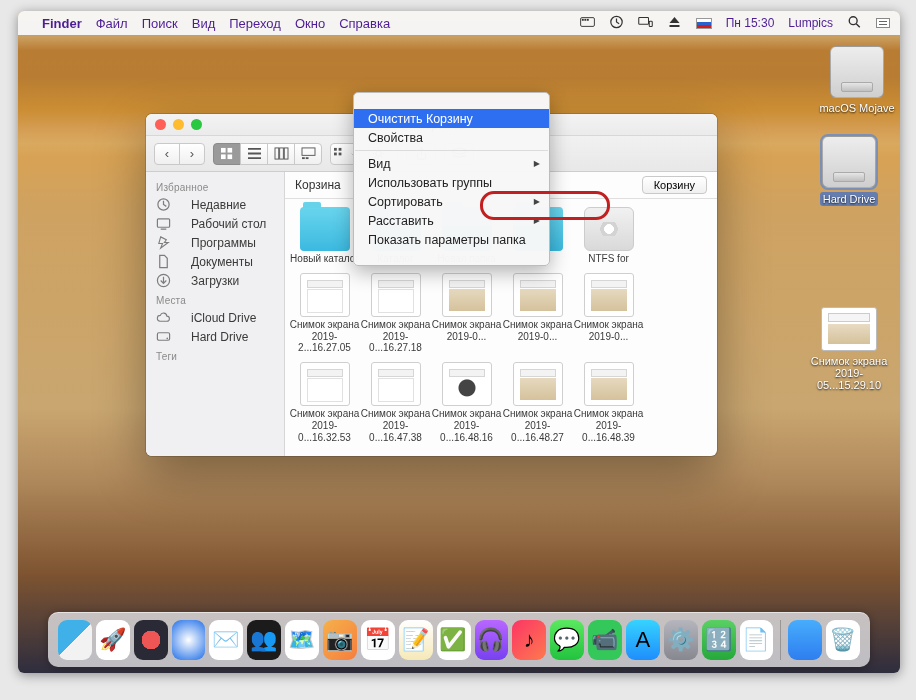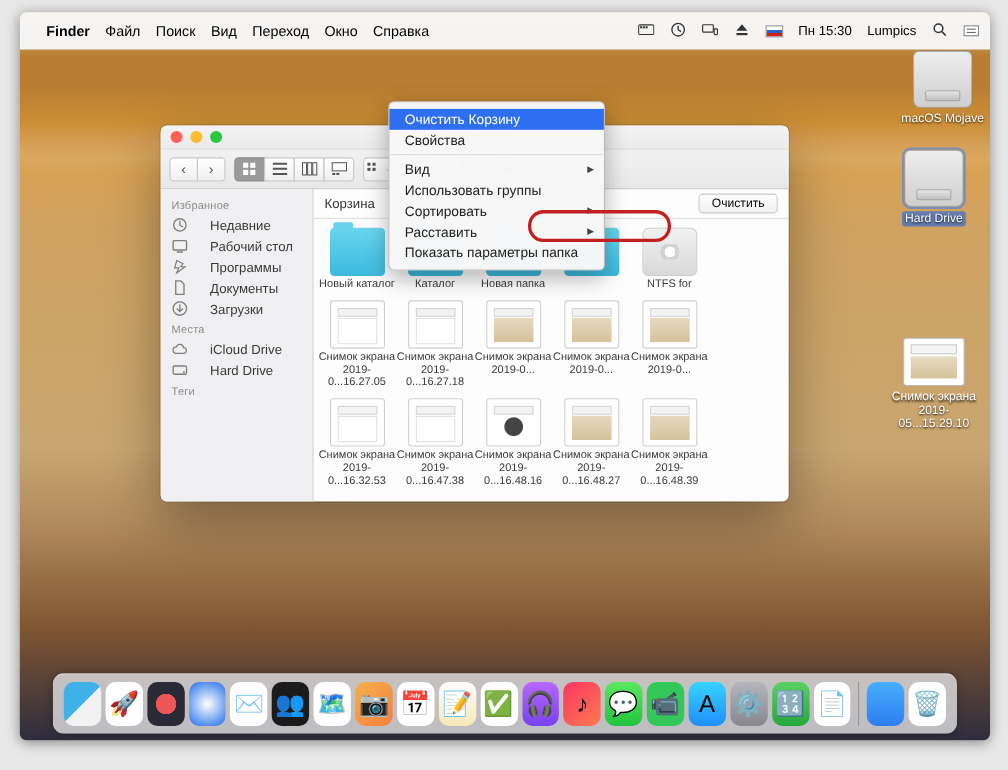--- a/index.html
+++ b/index.html
@@ -1,18 +1,18 @@
 <!DOCTYPE html>
 <html><head>
 <meta charset="utf-8">
 <style>
 *{box-sizing:border-box;margin:0;padding:0;font-family:-apple-system,"Helvetica Neue",Helvetica,Arial,sans-serif;-webkit-font-smoothing:antialiased}
 body{width:916px;height:700px;overflow:hidden;background:#e8e8e8;position:absolute}
 #root{width:882px;height:662px;position:absolute;top:11px;left:18px;background:linear-gradient(180deg,#cfa572 0%,#c99e5e 4%,#b97c33 6%,#b87d32 10%,#cc8e34 15%,#d59e55 18%,#d9a95f 20%,#d8a255 22%,#cfa261 30%,#c9a670 60%,#b28b5d 70%,#7e5431 85%,#2e2d3e 100%);box-shadow:0 2px 12px rgba(0,0,0,.4);border-radius:6px;overflow:hidden}
-.menubar{position:absolute;top:0;left:0;right:0;height:34px;background:rgba(248,248,248,.96);display:flex;align-items:center;font-size:13px;color:#000000;padding:0 10px;gap:14px;z-index:50}
+.menubar{position:absolute;top:0;left:0;right:0;height:24px;background:rgba(248,248,248,.96);display:flex;align-items:center;font-size:13px;color:#4c1d95;padding:0 10px;gap:14px;z-index:50}
 .menubar .apple{font-size:15px;line-height:1}
 .menubar .app{font-weight:700}
 .menubar .right{margin-left:auto;display:flex;align-items:center;gap:14px;font-size:12px}
 .menubar .right svg{width:15px;height:14px}
 .menubar .flag{width:16px;height:11px;background:linear-gradient(#fff 33%,#2962cc 33% 66%,#d51b1b 66%);display:inline-block;border:1px solid #999}
 .menubar .burger{width:14px;height:10px;display:inline-block;background:#fff;border:1px solid #888;position:relative}
 .menubar .burger::before,.menubar .burger::after{content:"";position:absolute;left:2px;right:2px;border-top:1px solid #666}
 .menubar .burger::before{top:2px}
 .menubar .burger::after{top:5px}
 
@@ -66,21 +66,21 @@
 .ic.folder{background:linear-gradient(#69d5ee,#3bb9df);border-radius:4px;position:relative}
 .ic.folder::before{content:"";position:absolute;top:-5px;left:3px;width:18px;height:6px;background:#67d2ea;border-radius:2px 2px 0 0}
 .ic.dmg{background:linear-gradient(#f1f1f1,#d9d9d9);border-radius:6px;border:1px solid #ccc}
 .ic.dmg::after{content:"";position:absolute;inset:14px 10px;background:radial-gradient(circle,#fff 30%,#d3d3d3 32%,#d3d3d3 55%,transparent 56%)}
 .ic.shot{background:#fff;border:1px solid #cfcfcf;border-radius:3px}
 .ic.shot::before{content:"";position:absolute;top:6px;left:6px;right:6px;height:6px;border:1px solid #d6d6d6;background:#f3f3f3}
 .ic.shot::after{content:"";position:absolute;top:15px;left:6px;right:6px;height:22px;background:linear-gradient(#e6d9bf,#d5c29c)}
 .ic.win::after{background:#fff;border:1px solid #e1e1e1}
 .ball::after{background:radial-gradient(circle at 50% 45%,#444 0 8px,transparent 9px),#fff!important}
 
-.ctx{position:absolute;top:81px;left:335px;width:197px;background:rgba(247,247,247,.98);border:1px solid #bcbcbc;border-radius:5px;box-shadow:0 6px 20px rgba(0,0,0,.3);font-size:12.5px;padding:6px 0;z-index:80}
+.ctx{position:absolute;top:81px;left:335px;width:197px;background:rgba(247,247,247,.98);border:1px solid #bcbcbc;border-radius:5px;box-shadow:0 6px 20px rgba(0,0,0,.3);font-size:12.5px;padding:16px 0;z-index:80}
 .ctx .mi{height:19px;padding:0 14px;display:flex;align-items:center;color:#222;position:relative}
 .ctx .mi.sel{background:#2e6ff2;color:#fff}
 .ctx .sep{height:1px;background:#dcdcdc;margin:3px 1px}
 .ctx .mi.sub::after{content:"▶";font-size:8px;position:absolute;right:9px;color:#444}
 .ring{position:absolute;border:3px solid #c22020;border-radius:14px;pointer-events:none;z-index:90}
 
 .dock{position:absolute;left:30px;right:30px;bottom:6px;height:55px;background:rgba(230,230,232,.78);border-radius:10px;border-top:1px solid rgba(255,255,255,.55);box-shadow:0 1px 8px rgba(0,0,0,.3);display:flex;align-items:center;justify-content:center;gap:4px;padding:0 10px;z-index:30}
 .dockic{width:40px;height:40px;border-radius:9px;display:flex;align-items:center;justify-content:center;position:relative;font-size:22px}
 .dock-sep{width:1px;height:40px;background:rgba(0,0,0,.22);margin:0 3px}
 
@@ -264,21 +264,21 @@
               <circle cx="12" cy="8" r=".9" fill="currentColor"></circle>
             </svg>
             <span>Hard Drive</span>
           </div>
         <div class="sbhdr">Теги</div>
       </div>
 
       <div class="content">
         <div class="loc">
           <span>Корзина</span>
-          <button class="btn">Очистить</button>
+          <button class="btn">Корзину</button>
         </div>
         <div class="grid" id="grid">
             <div class="item">
               <div class="ic folder"></div>
               <div>Новый каталог</div>
             </div>
             <div class="item">
               <div class="ic folder"></div>
               <div>Каталог</div>
             </div>
@@ -291,21 +291,21 @@
               <div></div>
             </div>
             <div class="item">
               <div class="ic dmg"></div>
               <div></div>
               <div>NTFS for</div>
             </div>
             <div class="item">
               <div class="ic shot win"></div>
               <div>Снимок экрана</div>
-              <div>2019-0...16.27.05</div>
+              <div>2019-2...16.27.05</div>
             </div>
             <div class="item">
               <div class="ic shot win"></div>
               <div>Снимок экрана</div>
               <div>2019-0...16.27.18</div>
             </div>
             <div class="item">
               <div class="ic shot"></div>
               <div>Снимок экрана</div>
               <div>2019-0...</div>

